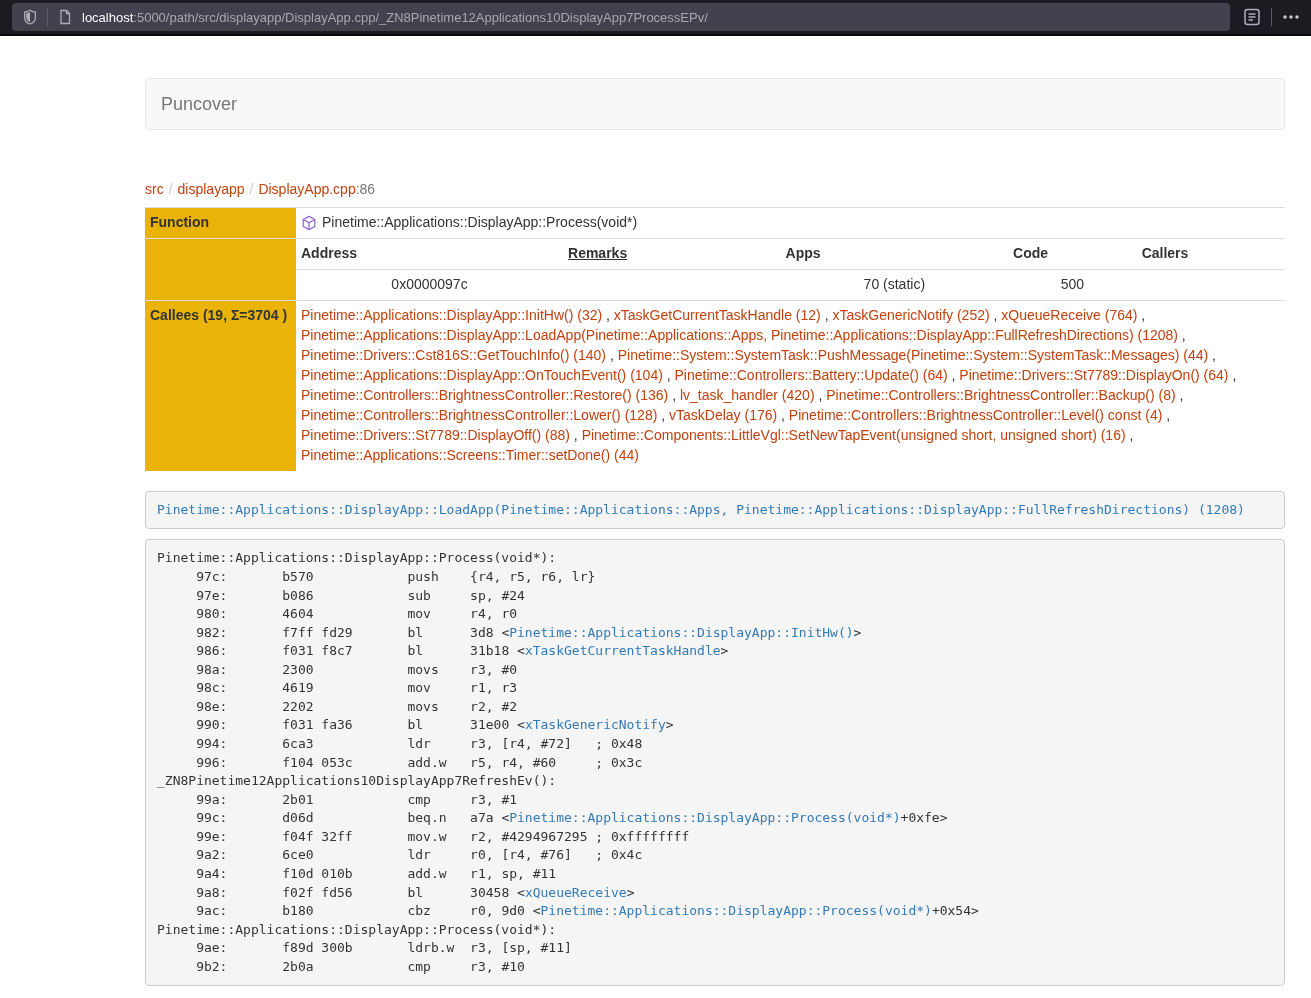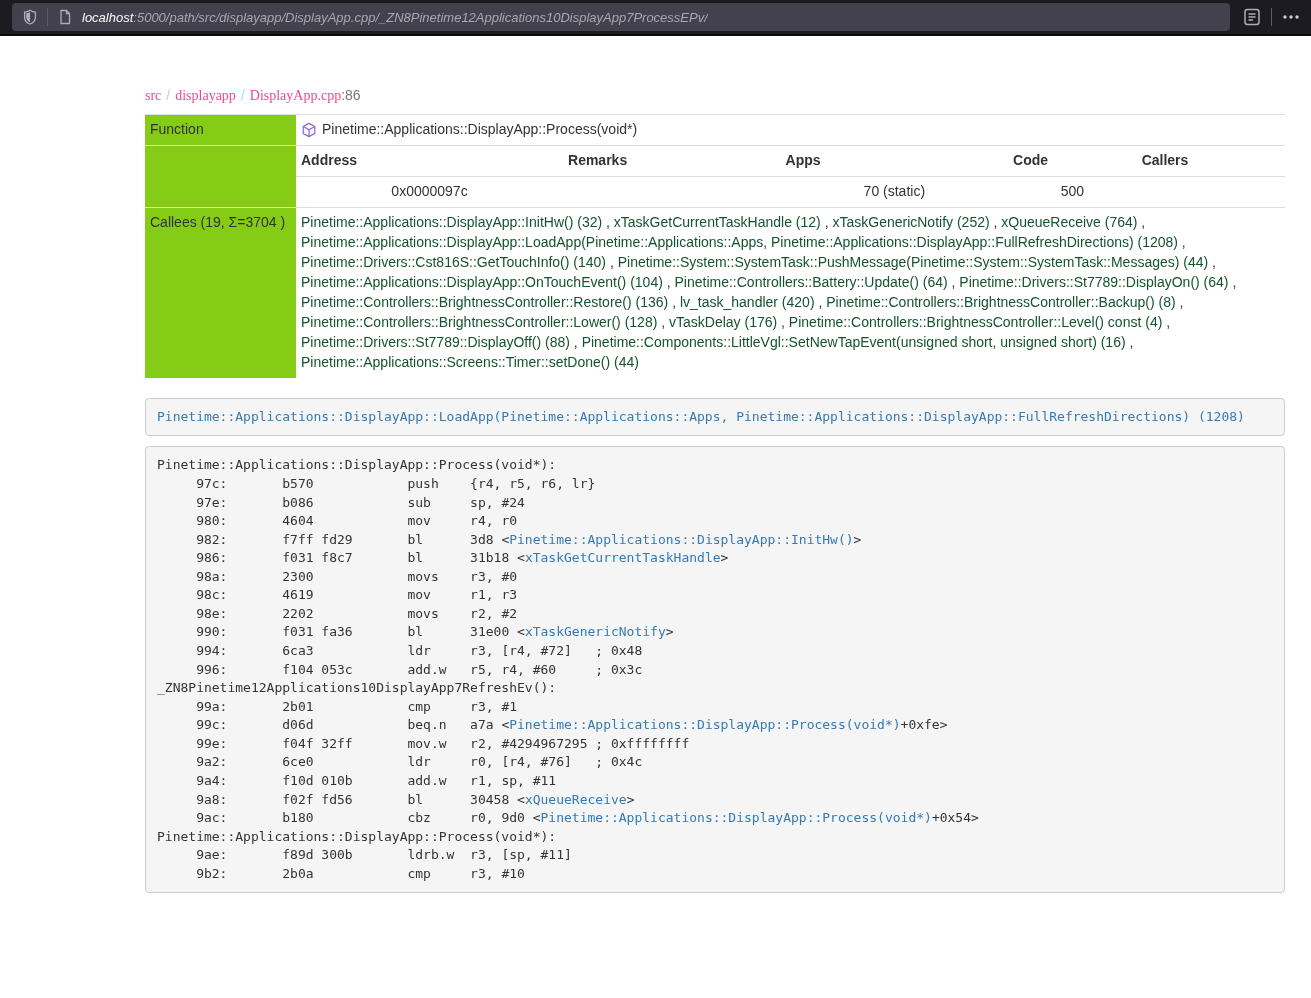--- a/index.html
+++ b/index.html
@@ -19,43 +19,43 @@
   .chrome-sep { width: 1px; height: 18px; background: #5c5b66; margin: 0 9px; }
 
   
   .page { width: 1140px; margin: 42px 0 0 145px; }
 
   .navbar { height: 52px; background: #f8f8f8; border: 1px solid #e7e7e7; border-radius: 4px;
             display: flex; align-items: center; }
   .navbar-brand { font-size: 18px; color: #777; text-decoration: none; padding: 0 15px; line-height: 20px; }
 
   .crumbs { margin: 51px 0 10px; font-size: 14px; }
-  .crumb-link { color: #ec4899; text-decoration: none; font-family: Liberation Serif, serif; }
+  .crumb-link { color: #c2410c; text-decoration: none; }
   .crumb-sep { color: #ccc; padding: 0 5px; }
   .crumb-suffix { color: #777; }
 
   
   table.fn-table { width: 100%; border-collapse: collapse; margin: 0 0 20px; }
   .fn-table > tbody > tr > th,
   .fn-table > tbody > tr > td { padding: 5px; border-top: 1px solid #ddd; vertical-align: top;
                                 text-align: left; font-size: 14px; line-height: 1.42857; }
-  .fn-table > tbody > tr > th { width: 151px; font-weight: normal; background: #84cc16; }
+  .fn-table > tbody > tr > th { width: 151px; font-weight: bold; background: #eab308; }
   .fn-table td.nested { padding: 0; margin-top: 16px; }
 
   .fn-name-wrap { display: flex; align-items: center; }
   .cube-icon { margin-right: 5px; flex: 0 0 auto; display: inline-flex; }
 
   table.inner-table { width: 100%; border-collapse: collapse; }
   .inner-table th { font-weight: bold; padding: 5px; border-bottom: 1px solid #ddd; text-align: left; line-height: 1.42857; }
   .inner-table td { padding: 5px; text-align: center; line-height: 1.42857; }
-  .col-address { width: 27%; } .col-remarks { width: 22%; } .col-stack { width: 23%; }
+  .col-address { width: 27%; } .col-remarks { width: 22%; text-decoration: underline; } .col-stack { width: 23%; }
   .col-code { width: 13%; } .col-static { width: 15%; }
 
   .callees { line-height: 20px; }
-  .callees a { color: #14532d; text-decoration: none; white-space: nowrap; }
+  .callees a { color: #c2410c; text-decoration: none; white-space: nowrap; }
   .callee-sep { color: #333; }
 
   
   pre { font-family: "DejaVu Sans Mono", "Liberation Mono", monospace; font-size: 13px;
         line-height: 1.42857; color: #333; background: #f5f5f5; border: 1px solid #ccc;
         border-radius: 4px; padding: 9px 11px; margin: 0 0 10px; white-space: pre;
         tab-size: 8; -moz-tab-size: 8; overflow: hidden; }
   pre a { color: #337ab7; text-decoration: none; }
 </style>
 </head>
@@ -69,21 +69,21 @@
         <path d="M8 3 C6.8 3.8 5.5 4.2 4.2 4.3 L4.2 7.9 C4.2 10.6 6 12.4 8 13.3 Z" fill="#afadb7"></path>
       </svg>
     </span>
     <span class="url-sep"></span>
     <span class="icon-btn">
       <svg width="16" height="16" viewBox="0 0 16 16">
         <path d="M4 1.5 h5.5 l3 3 v10 h-8.5 Z" fill="none" stroke="#afadb7" stroke-width="1.3"></path>
         <path d="M9.5 1.5 v3 h3" fill="none" stroke="#afadb7" stroke-width="1.3"></path>
       </svg>
     </span>
-    <span class="url-text" style="margin-left:9px;font-style:italic;"><span class="url-host">localhost</span><span>:5000/path/src/displayapp/DisplayApp.cpp/_ZN8Pinetime12Applications10DisplayApp7ProcessEPv/</span></span>
+    <span class="url-text" style="margin-left:9px;"><span class="url-host">localhost</span><span>:5000/path/src/displayapp/DisplayApp.cpp/_ZN8Pinetime12Applications10DisplayApp7ProcessEPv/</span></span>
   </div>
   <div class="chrome-actions">
     <span class="icon-btn">
       <svg width="20" height="18" viewBox="0 0 20 18">
         <rect x="3" y="1.5" width="14" height="15" rx="2.5" fill="none" stroke="#afadb7" stroke-width="1.5"></rect>
         <line x1="6.5" y1="6" x2="13.5" y2="6" stroke="#afadb7" stroke-width="1.5"></line>
         <line x1="6.5" y1="9" x2="13.5" y2="9" stroke="#afadb7" stroke-width="1.5"></line>
         <line x1="6.5" y1="12" x2="11" y2="12" stroke="#afadb7" stroke-width="1.5"></line>
       </svg>
     </span>
@@ -93,20 +93,23 @@
         <circle cx="4" cy="8" r="1.7" fill="#cfced5"></circle>
         <circle cx="10" cy="8" r="1.7" fill="#cfced5"></circle>
         <circle cx="16" cy="8" r="1.7" fill="#cfced5"></circle>
       </svg>
     </span>
   </div>
 </div>
 
 <div class="page">
 
+  <nav class="navbar">
+    <a class="navbar-brand" href="#">Puncover</a>
+  </nav>
 
   <div class="crumbs">
     <a class="crumb-link" href="#">src</a><span class="crumb-sep">/</span><a class="crumb-link" href="#">displayapp</a><span class="crumb-sep">/</span><a class="crumb-link" href="#">DisplayApp.cpp</a><span class="crumb-suffix">:86</span>
   </div>
 
   <table class="fn-table">
     <tbody>
       <tr>
         <th>Function</th>
         <td>

